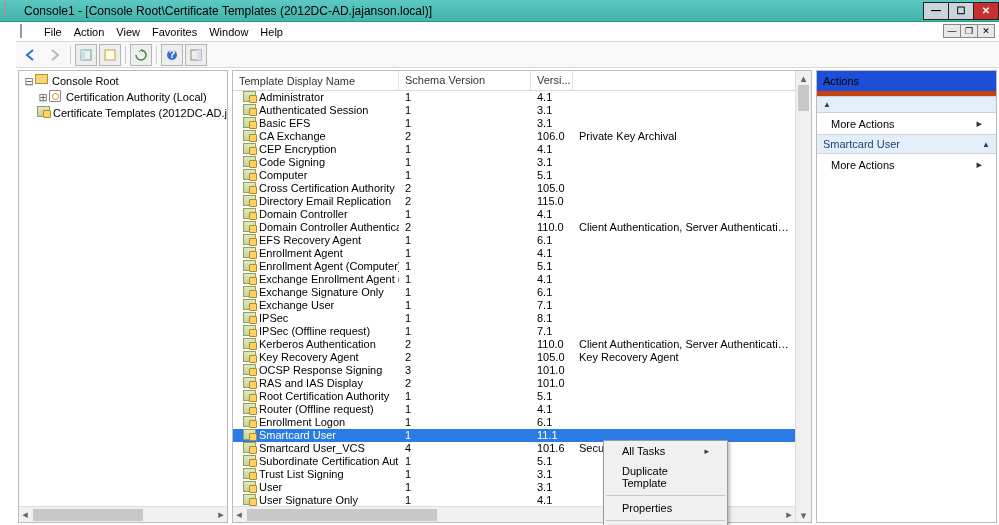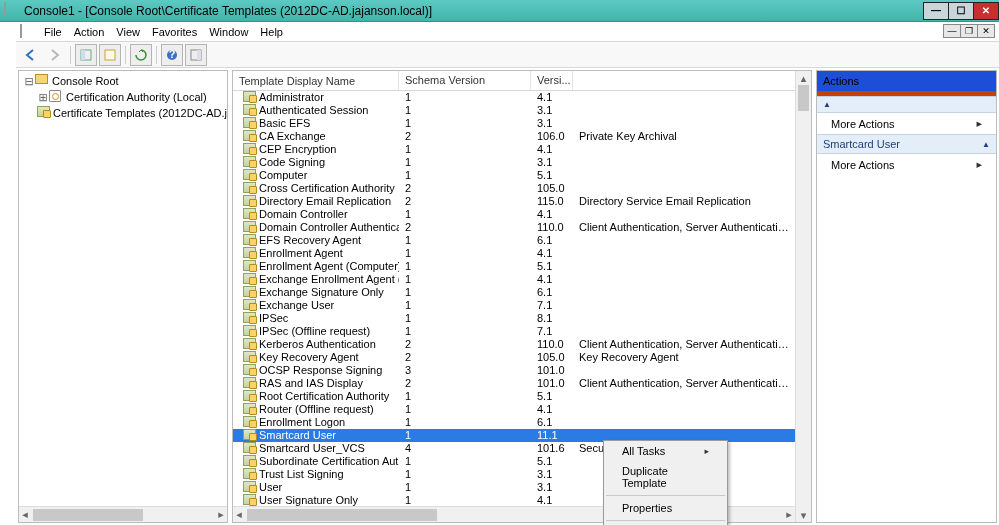--- a/index.html
+++ b/index.html
@@ -279,21 +279,20 @@
                 <div class="cell c-ver">105.0</div>
                 <div class="cell c-ip"></div>
               </div>
               <div class="row">
                 <div class="cell c-name">
                   <span class="ic"><span class="tmpl-ic"></span></span>
                   <span>Directory Email Replication</span>
                 </div>
                 <div class="cell c-sv">2</div>
                 <div class="cell c-ver">115.0</div>
-                <div class="cell c-ip">Directory Service Email Replication</div>
               </div>
               <div class="row">
                 <div class="cell c-name">
                   <span class="ic"><span class="tmpl-ic"></span></span>
                   <span>Domain Controller</span>
                 </div>
                 <div class="cell c-sv">1</div>
                 <div class="cell c-ver">4.1</div>
                 <div class="cell c-ip"></div>
               </div>
@@ -404,21 +403,20 @@
                 <div class="cell c-sv">3</div>
                 <div class="cell c-ver">101.0</div>
               </div>
               <div class="row">
                 <div class="cell c-name">
                   <span class="ic"><span class="tmpl-ic"></span></span>
                   <span>RAS and IAS Display</span>
                 </div>
                 <div class="cell c-sv">2</div>
                 <div class="cell c-ver">101.0</div>
-                <div class="cell c-ip">Client Authentication, Server Authentication</div>
               </div>
               <div class="row">
                 <div class="cell c-name">
                   <span class="ic"><span class="tmpl-ic"></span></span>
                   <span>Root Certification Authority</span>
                 </div>
                 <div class="cell c-sv">1</div>
                 <div class="cell c-ver">5.1</div>
                 <div class="cell c-ip"></div>
               </div>

